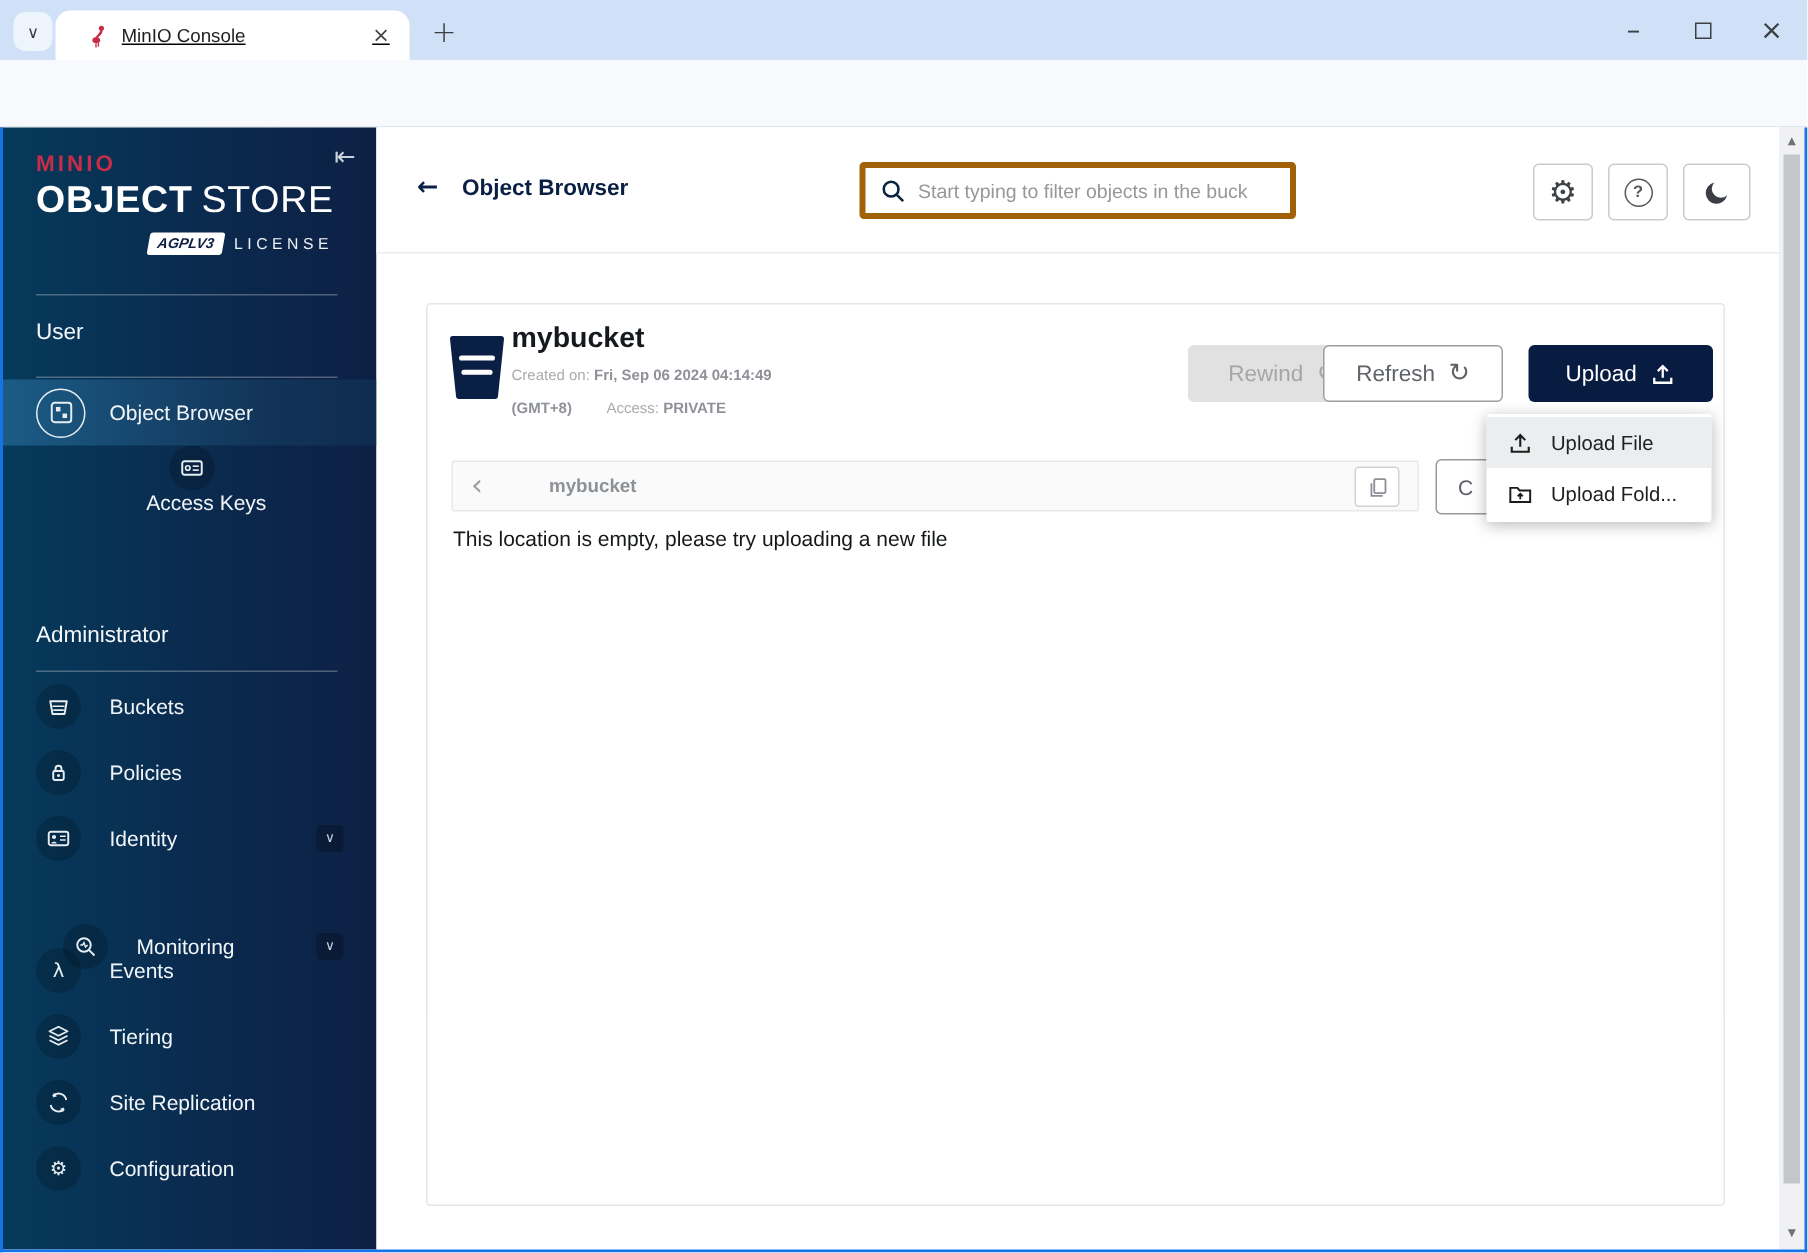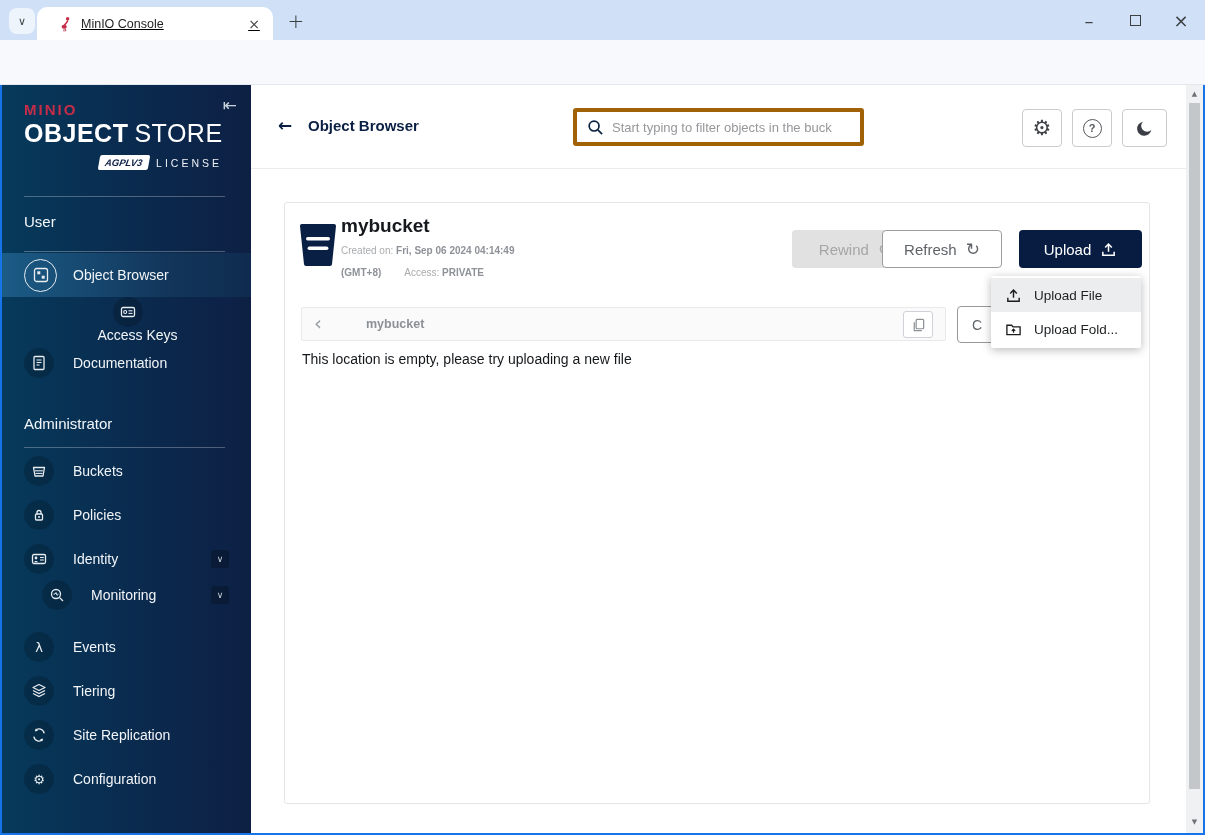--- a/index.html
+++ b/index.html
@@ -215,31 +215,20 @@
     <span class="sb-ic">
         <svg width="16" height="16" viewBox="0 0 16 16">
       <rect x="1.5" y="3.5" width="13" height="9" rx="1.5" fill="none" stroke="#e8edf2" stroke-width="1.3"></rect>
       <circle cx="5.2" cy="8" r="1.5" fill="none" stroke="#e8edf2" stroke-width="1.1"></circle>
       <line x1="8.5" y1="6.8" x2="12.5" y2="6.8" stroke="#e8edf2" stroke-width="1.1"></line>
       <line x1="8.5" y1="9.4" x2="12.5" y2="9.4" stroke="#e8edf2" stroke-width="1.1"></line>
     </svg>
       </span>
     <span class="sb-txt">Access Keys</span>
   </div>
-  <div class="sb-item" style="top:256px;">
-    <span class="sb-ic">
-        <svg width="16" height="16" viewBox="0 0 16 16">
-      <rect x="3" y="1.5" width="10" height="13" rx="1" fill="none" stroke="#e8edf2" stroke-width="1.3"></rect>
-      <line x1="5.5" y1="5" x2="10.5" y2="5" stroke="#e8edf2" stroke-width="1.1"></line>
-      <line x1="5.5" y1="7.5" x2="10.5" y2="7.5" stroke="#e8edf2" stroke-width="1.1"></line>
-      <line x1="5.5" y1="10" x2="8.5" y2="10" stroke="#e8edf2" stroke-width="1.1"></line>
-    </svg>
-      </span>
-    <span class="sb-txt">Documentation</span>
-  </div>
 
   <div class="sb-label" style="top:330px;">Administrator</div>
   <div class="sb-div" style="top:362px;"></div>
 
   <div class="sb-item" style="top:364px;">
     <span class="sb-ic">
         <svg width="16" height="16" viewBox="0 0 16 16">
       <path d="M2.5 4.5 h11 l-1.5 8.5 h-8 Z" fill="none" stroke="#e8edf2" stroke-width="1.3" stroke-linejoin="round"></path>
       <line x1="4" y1="7.8" x2="12" y2="7.8" stroke="#e8edf2" stroke-width="1.1"></line>
       <line x1="4.5" y1="10.4" x2="11.5" y2="10.4" stroke="#e8edf2" stroke-width="1.1"></line>
@@ -263,21 +252,21 @@
       <rect x="1.5" y="3.5" width="13" height="9" rx="1.5" fill="none" stroke="#e8edf2" stroke-width="1.3"></rect>
       <circle cx="5" cy="7" r="1.4" fill="#e8edf2"></circle>
       <path d="M3.2 11.3 c0-1.6 3.6-1.6 3.6 0" fill="#e8edf2"></path>
       <line x1="9" y1="6.5" x2="12.8" y2="6.5" stroke="#e8edf2" stroke-width="1.1"></line>
       <line x1="9" y1="9" x2="12.8" y2="9" stroke="#e8edf2" stroke-width="1.1"></line>
     </svg>
       </span>
     <span class="sb-txt">Identity</span>
     <span class="sb-chev glyph">∨</span>
   </div>
-  <div class="sb-item" style="top:488px;padding-left:42px;">
+  <div class="sb-item" style="top:524px;padding-left:42px;">
     <span class="sb-ic">
         <svg width="16" height="16" viewBox="0 0 16 16">
       <circle cx="7" cy="7" r="4.5" fill="none" stroke="#e8edf2" stroke-width="1.3"></circle>
       <line x1="10.4" y1="10.4" x2="14" y2="14" stroke="#e8edf2" stroke-width="1.3"></line>
       <polyline points="4.5,7 6,7 7,5.5 8,8.3 9.5,7" fill="none" stroke="#e8edf2" stroke-width="1"></polyline>
     </svg>
       </span>
     <span class="sb-txt">Monitoring</span>
     <span class="sb-chev glyph">∨</span>
   </div>

